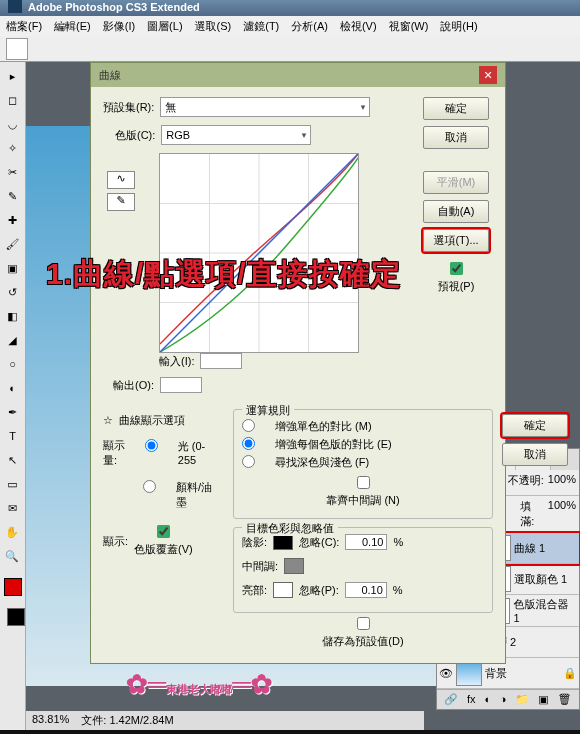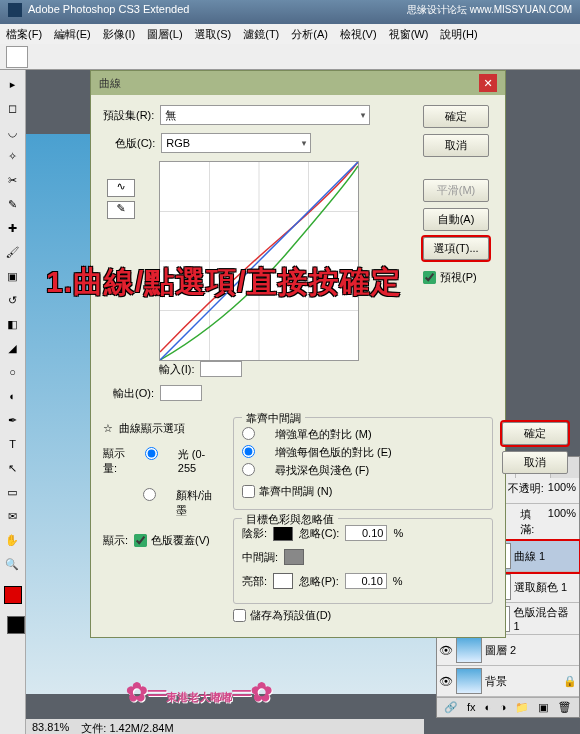--- a/index.html
+++ b/index.html
@@ -1,17 +1,17 @@
 <!DOCTYPE html>
 <html><head>
 <meta charset="utf-8">
 <style>
 * { margin: 0; padding: 0; box-sizing: border-box; font-family: "Microsoft JhengHei", sans-serif; font-size: 11px; }
 body { background: #111; width: 580px; height: 734px; position: relative; overflow: hidden; }
-.titlebar { background: linear-gradient(#6a8aa8, #506a88); color: #fff; padding: 3px 8px; display: flex; align-items: flex-start; height: 24px; }
+.titlebar { background: linear-gradient(#6a8aa8, #506a88); color: #fff; padding: 3px 8px; display: flex; align-items: flex-end; height: 16px; font-weight: bold; }
 .titlebar .ps { width: 14px; height: 14px; background: #1a3a5c; margin-right: 6px; }
 .titlebar .right { margin-left: auto; font-size: 10px; }
 .menubar { background: #f0f0f0; padding: 2px 6px; display: flex; gap: 12px; height: 20px; align-items: center; }
 .menubar span { color: #000; }
 .optbar { background: #eee; border-bottom: 1px solid #999; height: 26px; display: flex; align-items: center; padding-left: 6px; }
 .optbar .icon { width: 22px; height: 22px; background: #fff; border: 1px solid #999; }
 .workspace { display: flex; height: calc(734px - 66px); }
 .toolbox { width: 26px; background: #e8e8e8; border-right: 1px solid #aaa; display: flex; flex-direction: column; align-items: center; padding-top: 4px; gap: 4px; }
 .toolbox .t { width: 20px; height: 20px; display: flex; align-items: center; justify-content: center; }
 .toolbox .swatch { width: 18px; height: 18px; margin-top: 8px; }
@@ -23,21 +23,21 @@
 .curves-title .x { margin-left: auto; width: 18px; height: 18px; background: #c33; color: #fff; display: flex; align-items: center; justify-content: center; }
 .curves-body { padding: 10px 12px; position: relative; }
 .row { display: flex; align-items: center; gap: 6px; margin-bottom: 8px; }
 .select { flex: 1; background: #fff; border: 1px solid #999; padding: 2px 4px; height: 20px; display: flex; align-items: center; justify-content: space-between; }
 .select .arr { font-size: 9px; color: #555; }
 .btn { background: linear-gradient(#fafaf0, #e0e0d0); border: 1px solid #888; padding: 3px 0; width: 66px; text-align: center; border-radius: 2px; }
 .btn.red { outline: 2px solid #d00; }
 .sidebtns { position: absolute; right: 16px; top: 10px; display: flex; flex-direction: column; gap: 6px; }
 .graph { width: 200px; height: 200px; background: #fff; border: 1px solid #999; position: relative; margin-left: 56px; margin-top: 4px; }
 .graph svg { width: 100%; height: 100%; }
-.check { display: flex; align-items: center; gap: 4px; margin: 4px 0; }
+.check { display: flex; align-items: center; gap: 4px; margin: 4px 0; flex-direction: column; }
 .check input { accent-color: #3a6; }
 .fieldset { border: 1px solid #bbb; border-radius: 3px; padding: 6px 8px; margin-top: 8px; position: relative; }
 .fieldset .legend { position: absolute; top: -7px; left: 8px; background: #eceee0; padding: 0 4px; }
 .radio { display: flex; align-items: flex-start; gap: 20px; margin: 3px 0; }
 .numbox { width: 42px; border: 1px solid #999; background: #fff; text-align: right; padding: 1px 3px; }
 .overlay { position: absolute; top: 192px; left: 20px; font-size: 30px; font-weight: bold; color: #e0202e; text-shadow: -1px -1px 0 #000, 1px -1px 0 #000, -1px 1px 0 #000, 1px 1px 0 #000; z-index: 50; letter-spacing: 1px; }
 .layers { position: absolute; right: 0; bottom: 20px; width: 144px; background: #eee; border: 1px solid #888; z-index: 5; }
 .layers-tab { display: flex; background: #ddd; }
 .layers-tab .tab { padding: 3px 6px; background: #eee; border-right: 1px solid #bbb; }
 .layers-head { display: flex; gap: 4px; padding: 3px; border-bottom: 1px solid #bbb; }
@@ -51,21 +51,20 @@
 .statusbar { position: absolute; bottom: 0; left: 0; right: 156px; background: #ddd; padding: 2px 6px; display: flex; gap: 12px; font-size: 10px; }
 .watermark { position: absolute; bottom: 30px; left: 100px; z-index: 60; font-size: 22px; color: #d4488a; font-weight: bold; text-shadow: 1px 1px 0 #fff; }
 .wm-deco { color: #d4488a; font-size: 26px; }
 </style>
 </head>
 <body>
 
 <div class="titlebar">
   <div class="ps"></div>
   <span>Adobe Photoshop CS3 Extended</span>
-  <span class="right">思缘设计论坛  www.MISSYUAN.COM</span>
 </div>
 
 <div class="menubar">
   <span>檔案(F)</span>
   <span>編輯(E)</span>
   <span>影像(I)</span>
   <span>圖層(L)</span>
   <span>選取(S)</span>
   <span>濾鏡(T)</span>
   <span>分析(A)</span>
@@ -196,21 +195,21 @@
                 <span>顯示:</span>
               <div class="check">
                   <input type="checkbox" checked="" style="">
                   <span>色版覆蓋(V)</span>
                 </div>
               </div>
           </div>
 
           <div style="flex:1">
             <div class="fieldset">
-              <div class="legend">靠齊中間調</div>
+              <div class="legend">運算規則</div>
               <div class="radio">
                   <input type="radio" style="">
                   <span>增強單色的對比 (M)</span>
                 </div>
               <div class="radio">
                   <input type="radio" checked="" style="">
                   <span>增強每個色版的對比 (E)</span>
                 </div>
               <div class="radio">
                   <input type="radio" style="">

